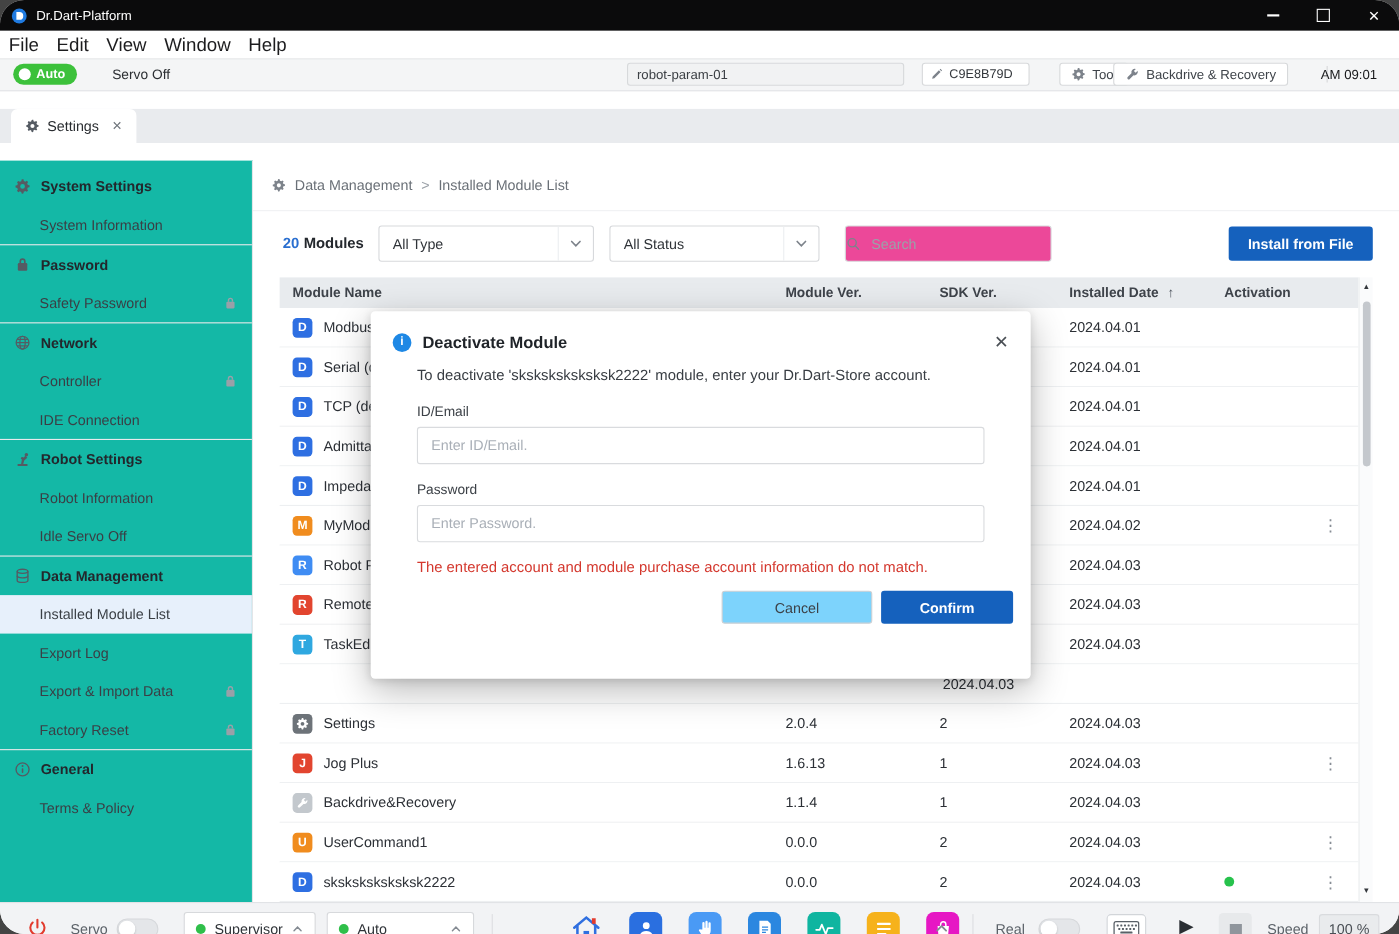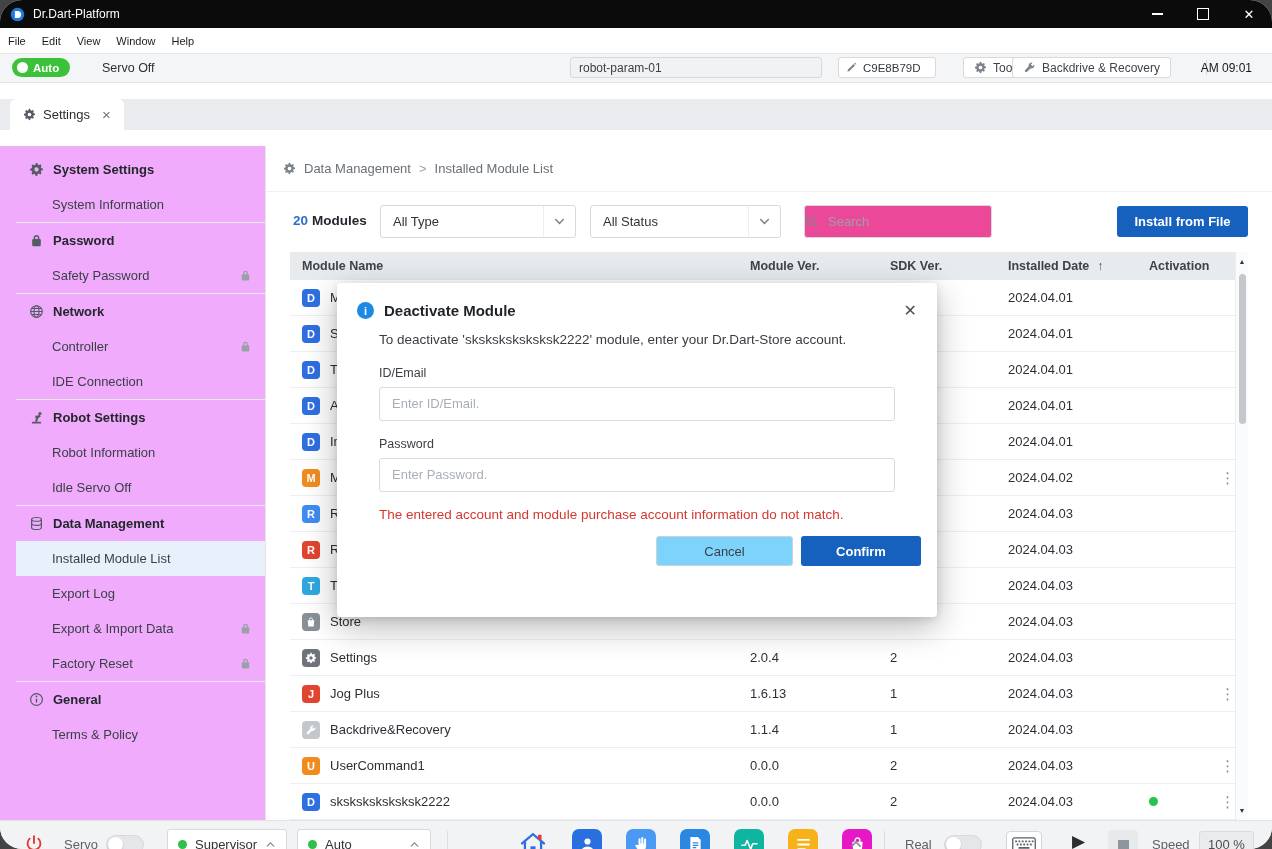--- a/index.html
+++ b/index.html
@@ -14,21 +14,21 @@
   .applogo svg{width:15px;height:15px;display:block;}
   .wtitle{font-size:12px;margin-left:8px;}
   .winbtns{margin-left:auto;display:flex;height:100%;}
   .winbtn{width:46px;display:flex;align-items:center;justify-content:center;}
   .wb-min{width:11px;height:2px;background:#fff;display:block;}
   .wb-max{width:10px;height:10px;border:1px solid #fff;display:block;}
   .wb-close{font-size:13px;color:#fff;}
 
   
   .menubar{height:25px;background:#fff;display:flex;align-items:center;}
-  .menu-item{padding:0 8px;font-size:11px;color:#1c1c1e;}
+  .menu-item{padding:0 8px;font-size:17px;color:#1c1c1e;}
 
   
   .toolbar{position:relative;height:28px;background:#f4f5f6;border-top:1px solid #e7e8ea;border-bottom:1px solid #e3e4e6;}
   .auto-badge{position:absolute;left:12px;top:4px;height:19px;background:#3cc13b;border-radius:10px;color:#fff;display:flex;align-items:center;gap:5px;padding:0 11px 0 5px;font-weight:bold;font-size:11.5px;}
   .dotw{width:11px;height:11px;border-radius:50%;background:#fff;}
   .servooff{left:102px;top:7px;font-size:12.5px;color:#2c2f33;}
   .param-input{left:570px;top:3px;width:252px;height:21px;box-sizing:border-box;background:#f1f2f3;border:1px solid #d7d9db;border-radius:3px;padding:0 8px;font-size:12px;color:#3c4045;font-family:inherit;outline:none;}
   .serial-box{left:838px;top:3px;width:98px;height:21px;box-sizing:border-box;background:#fff;border:1px solid #d7d9db;border-radius:3px;display:flex;align-items:center;gap:6px;padding:0 7px;font-size:11.5px;color:#33373c;}
   .serial-box .ticon svg{width:11px;height:11px;}
   .tbtn{top:3px;height:21px;box-sizing:border-box;background:#fff;border:1px solid #d7d9db;border-radius:3px;display:flex;align-items:center;gap:6px;padding:0 10px;font-size:12px;color:#3f444a;}
@@ -39,21 +39,21 @@
 
   
   .tabstrip{height:47px;background:#fff;}
   .tabstrip-bar{margin-top:16px;height:31px;background:#e9ebee;display:flex;align-items:flex-end;padding-left:10px;}
   .tab{height:31px;background:#fff;border-radius:6px 6px 0 0;display:flex;align-items:center;gap:7px;padding:0 13px;font-size:13px;color:#2a2d31;}
   .tab .ticon{color:#555b63;}
   .tabclose{color:#6f757c;font-size:15px;margin-left:5px;}
 
   
   .body{display:flex;height:674px;}
-  .sidebar{width:266px;flex-shrink:0;border-right:1px solid #e3e5e8;background:#f0abfc;padding-top:6px;box-sizing:border-box;padding-left:16px;}
+  .sidebar{width:230px;flex-shrink:0;border-right:1px solid #e3e5e8;background:#14b8a6;padding-top:6px;box-sizing:border-box;}
   .sb-section + .sb-section{border-top:1px solid #e8eaec;}
   .sb-header{height:35px;display:flex;align-items:center;gap:9px;padding-left:13px;font-weight:bold;color:#23272c;font-size:13px;}
   .sbicon{color:#555b63;display:inline-flex;}
   .sbicon svg{width:15px;height:15px;display:block;}
   .sb-item{height:35px;display:flex;align-items:center;padding-left:36px;padding-right:13px;color:#3a3f45;font-size:13px;}
   .sb-item.selected{background:#e7f0fb;}
   .sb-lock{margin-left:auto;color:#9aa0a8;display:inline-flex;}
   .sb-lock svg{width:13px;height:13px;}
 
   .main{flex:1;display:flex;flex-direction:column;min-width:0;background:#fff;}
@@ -510,29 +510,20 @@
                 <span class="mod-icon" style="background: rgb(47, 168, 224);">T</span>
                 <span class="mod-name">TaskEditor</span>
               </div>
               <div class="c-ver"></div>
               <div class="c-sdk"></div>
               <div class="c-date">2024.04.03</div>
               <div class="c-act"></div>
               <div class="c-kebab"></div>
             </div>
             <div class="trow">
-              <div class="c-name">
-                <span class="mod-icon" style="background: rgb(138, 144, 152); color: rgb(255, 255, 255);">
-                  <svg viewBox="0 0 24 24">
-                    <path d="M5.5 8.5h13l-1.1 12.5H6.6z" fill="#fff"></path>
-                    <path d="M9 10V6.8a3 3 0 016 0V10" fill="none" stroke="#fff" stroke-width="1.7"></path>
-                  </svg>
-                </span>
-                <span class="mod-name">Store</span>
-              </div>
               <div class="c-ver"></div>
               <div class="c-sdk"></div>
               <div class="c-date">2024.04.03</div>
               <div class="c-act"></div>
               <div class="c-kebab"></div>
             </div>
             <div class="trow">
               <div class="c-name">
                 <span class="mod-icon" style="background: rgb(109, 115, 121); color: rgb(255, 255, 255);">
                   <svg viewBox="0 0 16 16">

